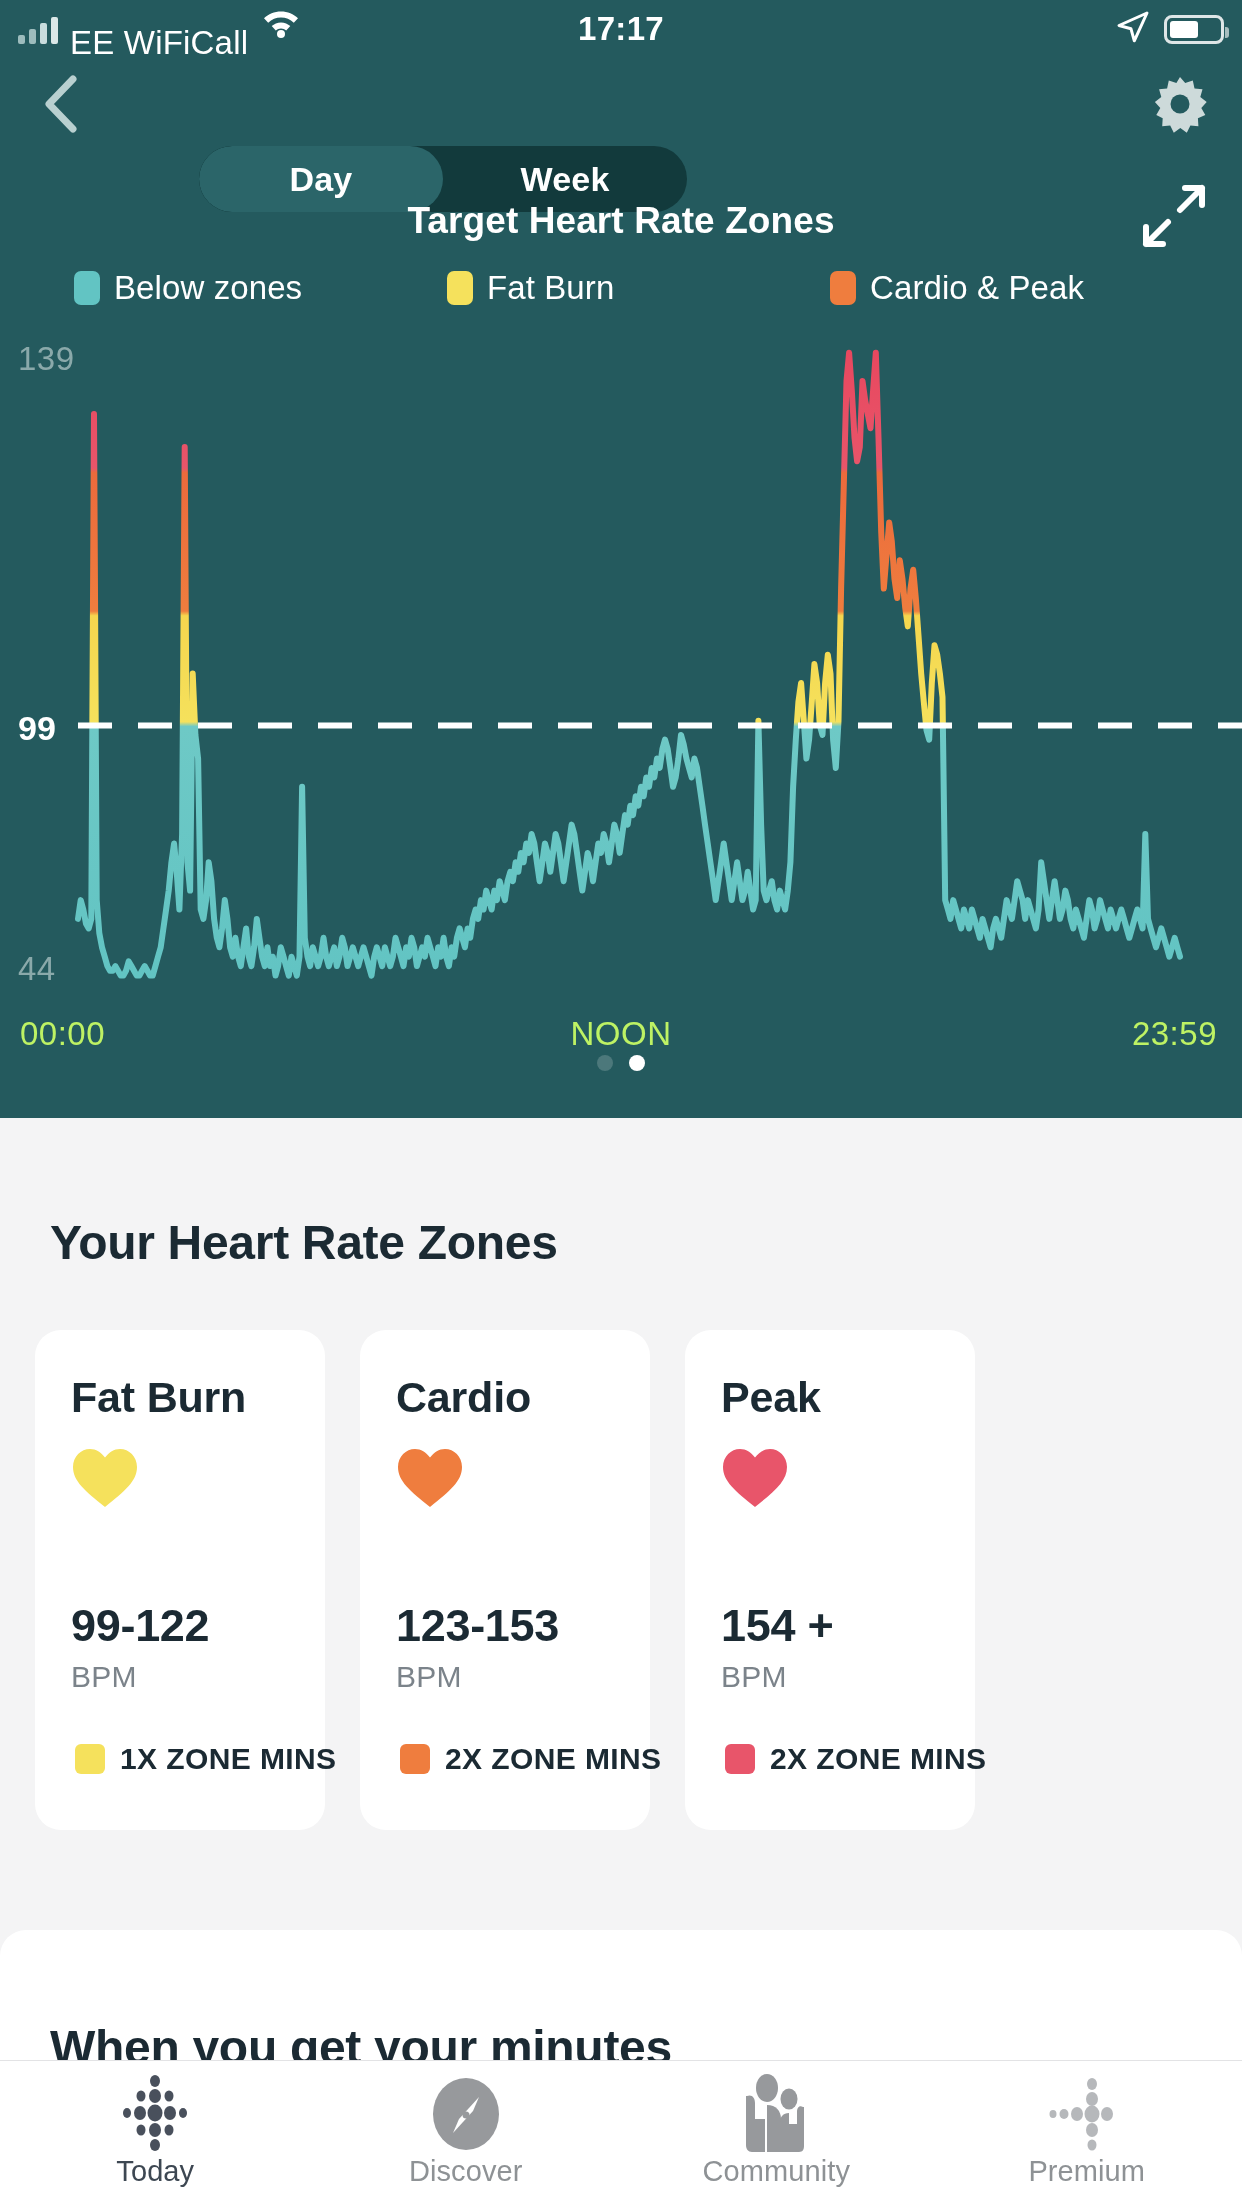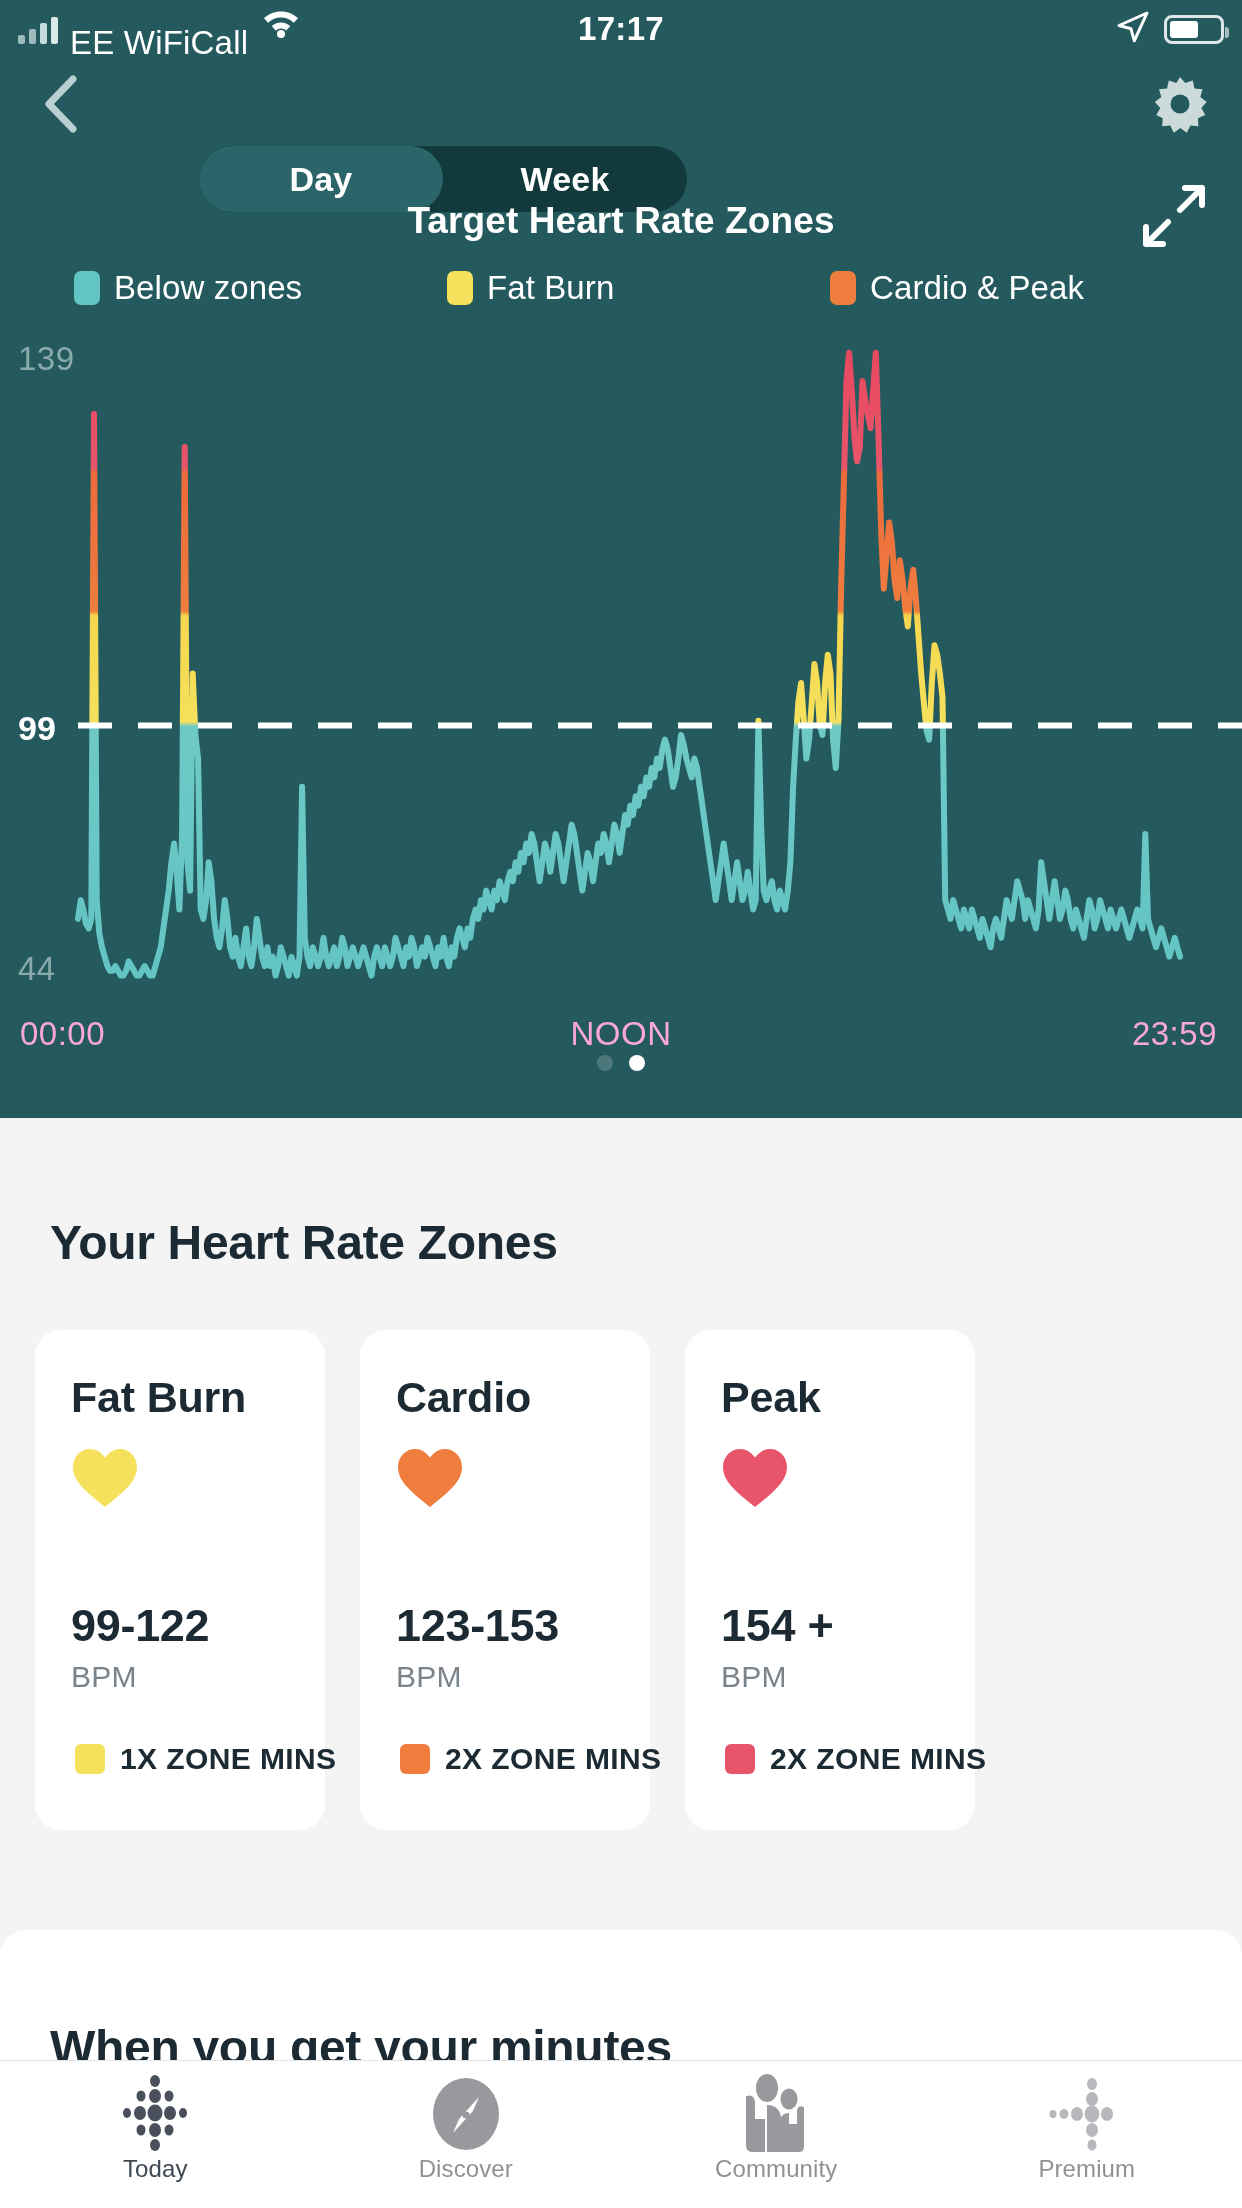--- a/index.html
+++ b/index.html
@@ -87,21 +87,21 @@
 
   
   .chartbox{ position:absolute; left:0; top:330px; width:1242px; height:690px; }
   .axis-lbl{ position:absolute; font-size:33px; color:#8aa9aa; letter-spacing:.5px; }
   .axis-179{ left:18px; top:340px; }
   .axis-44 { left:18px; top:950px; }
   .axis-99 {
     position:absolute; left:18px; top:709px;
     font-size:34px; font-weight:700; color:#ffffff;
   }
-  .x-lbl{ position:absolute; font-size:33px; color:#f9a8d4; letter-spacing:.5px; top:1015px; }
+  .x-lbl{ position:absolute; font-size:33px; color:#bef264; letter-spacing:.5px; top:1015px; }
   .x-0{ left:20px; } .x-noon{ left:0; width:1242px; text-align:center; } .x-end{ right:25px; }
 
   .dots{ position:absolute; left:0; top:1055px; width:1242px; display:flex; justify-content:center; gap:16px;}
   .dots i{ width:16px; height:16px; border-radius:50%; background:#4c787b; display:block; }
   .dots i.on{ background:#ffffff; }
 
   
   .light{ position:absolute; left:0; top:1118px; width:1242px; height:1090px; background:#f4f4f5; }
   .zones-h{
     position:absolute; left:50px; top:1215px;
@@ -143,21 +143,21 @@
   }
 
   
   .tabbar{
     position:absolute; left:0; bottom:0; width:1242px; height:148px;
     background:#ffffff; border-top:1px solid #e3e3e5;
     display:flex; align-items:flex-start;
   }
   .tab{ flex:1; height:148px; display:flex; flex-direction:column; align-items:center; padding-top:14px; }
   .tab .ic{ height:78px; display:flex; align-items:center; justify-content:center; }
-  .tab .lb{ font-size:24px; color:#8e9295; letter-spacing:.1px; margin-top:2px; }
+  .tab .lb{ font-size:29px; color:#8e9295; letter-spacing:.1px; margin-top:2px; }
   .tab.active .lb{ color:#3d4752; }
 </style>
 </head>
 <body>
 
 <div id="app">
 
   <div class="teal-panel">
 
     <div class="statusbar">

